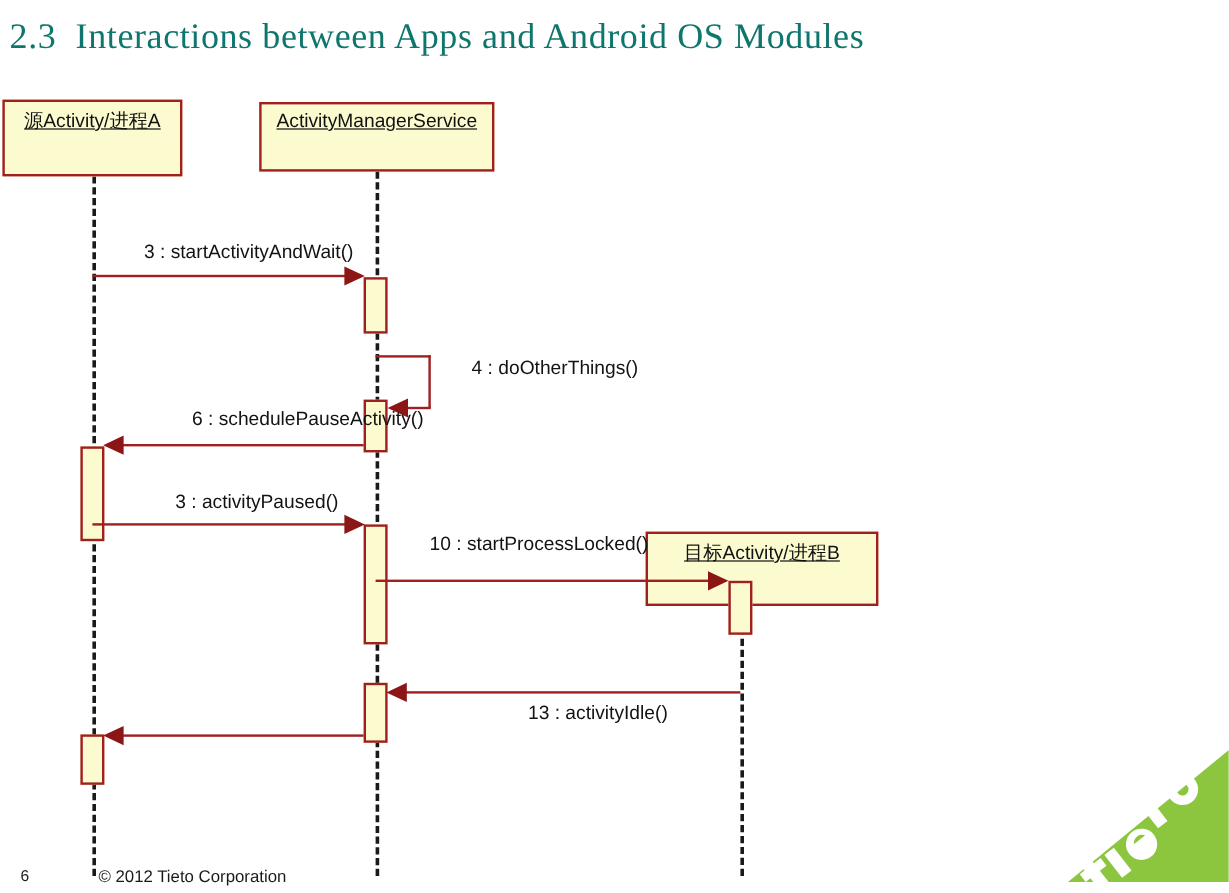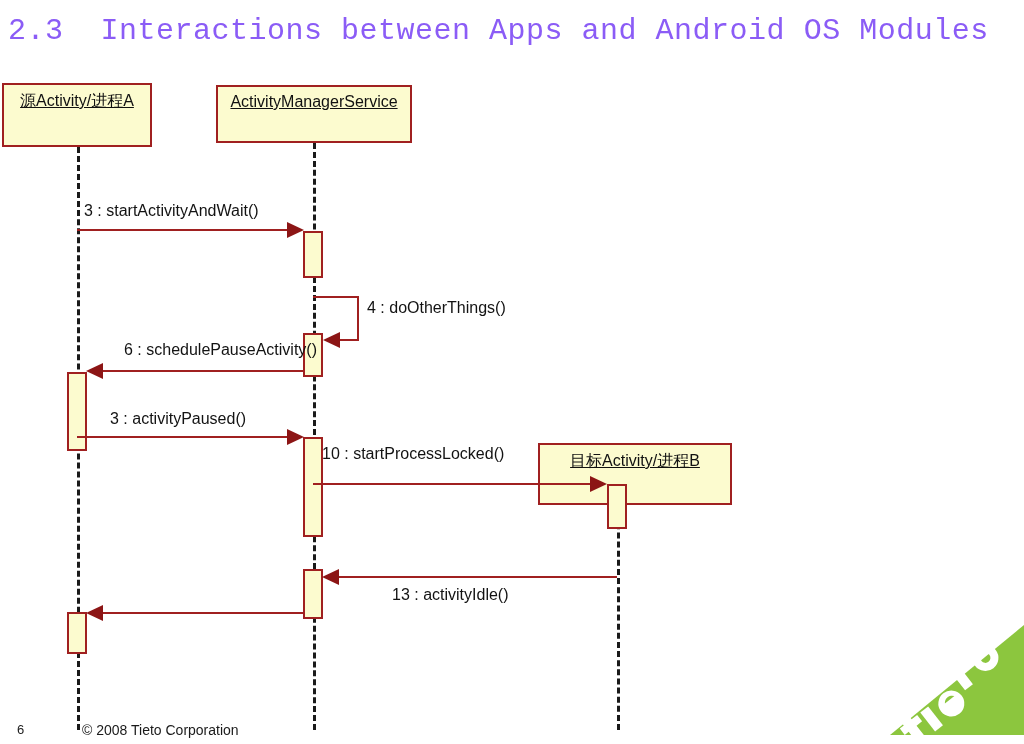--- a/index.html
+++ b/index.html
@@ -13,25 +13,25 @@
     position: relative;
     overflow: hidden;
     font-family: "Liberation Sans", sans-serif;
   }
 
   
   #slide-title {
     position: absolute;
     left: 8px;
     top: 14px;
-    font-family: Liberation Mono, monospace;
+    font-family: Liberation Serif, serif;
     font-size: 30px;
     font-weight: 400;
     letter-spacing: 0.5px;
-    color: #8b5cf6;
+    color: #0f766e;
     white-space: pre;
   }
 
   
   #diagram {
     position: absolute;
     left: 0;
     top: 0;
     width: 1024px;
     height: 744px;
@@ -94,20 +94,21 @@
   }
   .arrow-right { border-left: 17px solid #8c1515; }
   .arrow-left  { border-right: 17px solid #8c1515; }
 
   .msg-label {
     position: absolute;
     font-family: "Liberation Sans", sans-serif;
     font-size: 16px;
     color: #131313;
     white-space: nowrap;
+    margin-left: 36px;
   }
 
   
   #footer-page {
     position: absolute;
     left: 17px;
     top: 722px;
     font-size: 13px;
     color: #1a1a1a;
   }
@@ -160,46 +161,46 @@
   <div class="activation" style="left:67px;  top:612px; height:42px;"></div>
 
   <div class="msg-line" style="left:77px; top:229px; width:212px;"></div>
   <div class="arrow-right" style="left:287px; top:222px;"></div>
   <div class="msg-label" style="left:84px; top:202px;">3 : startActivityAndWait()</div>
 
   <div class="msg-line" style="left:313px; top:296px; width:46px;"></div>
   <div class="msg-vline" style="left:357px; top:296px; height:44px;"></div>
   <div class="msg-line" style="left:340px; top:339px; width:19px;"></div>
   <div class="arrow-left" style="left:323px; top:332px;"></div>
-  <div class="msg-label" style="left:367px; top:299px;">4 : doOtherThings()</div>
+  <div class="msg-label" style="left:357px; top:299px;">4 : doOtherThings()</div>
 
   <div class="msg-line" style="left:100px; top:370px; width:203px;"></div>
   <div class="arrow-left" style="left:86px; top:363px;"></div>
   <div class="msg-label" style="left:80px; top:341px;padding-left:44px;">6 : schedulePauseActivity()</div>
 
   <div class="msg-line" style="left:77px; top:436px; width:212px;"></div>
   <div class="arrow-right" style="left:287px; top:429px;"></div>
   <div class="msg-label" style="left:110px; top:410px;">3 : activityPaused()</div>
 
   <div class="msg-line" style="left:313px; top:483px; width:277px;"></div>
   <div class="arrow-right" style="left:590px; top:476px;"></div>
   <div class="msg-label" style="left:322px; top:445px;text-align:center;">10 : startProcessLocked()</div>
 
   <div class="msg-line" style="left:336px; top:576px; width:281px;"></div>
   <div class="arrow-left" style="left:322px; top:569px;"></div>
-  <div class="msg-label" style="left:392px; top:586px;">13 : activityIdle()</div>
+  <div class="msg-label" style="left:404px; top:586px;">13 : activityIdle()</div>
 
   <div class="msg-line" style="left:100px; top:612px; width:203px;"></div>
   <div class="arrow-left" style="left:86px; top:605px;"></div>
 
 </div>
 
 <div id="footer-page">6</div>
 
-<div id="footer-copyright">© 2008 Tieto Corporation</div>
+<div id="footer-copyright">© 2012 Tieto Corporation</div>
 
 <svg id="tieto-logo" viewBox="0 0 134 110">
   <path d="M 134 0 L 134 110 L 0 110 Z" fill="#8cc63e"></path>
   <g transform="rotate(-38 60 72)" fill="#ffffff">
 
     <path d="M 6 56 L 6 66 L 1 66 L 1 74 L 6 74 L 6 90 L 16 90 L 16 74 L 23 74 L 23 66 L 16 66 L 16 56 Z"></path>
 
     <path d="M 27 66 L 37 66 L 37 90 L 27 90 Z"></path>
     <circle cx="32" cy="57" r="5.5"></circle>
 

